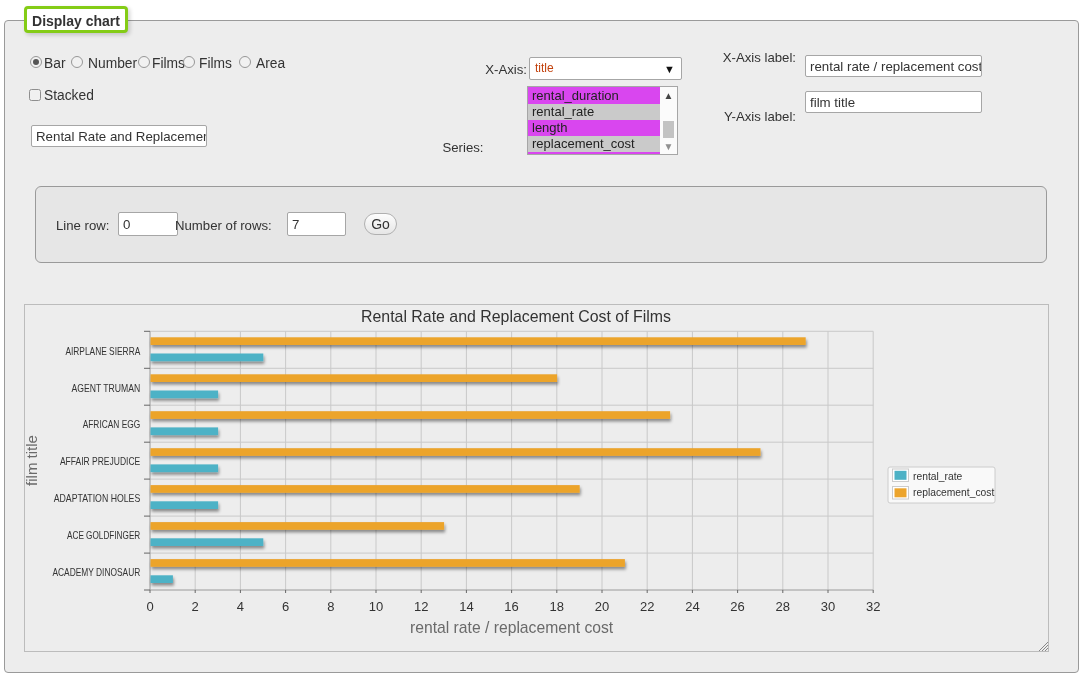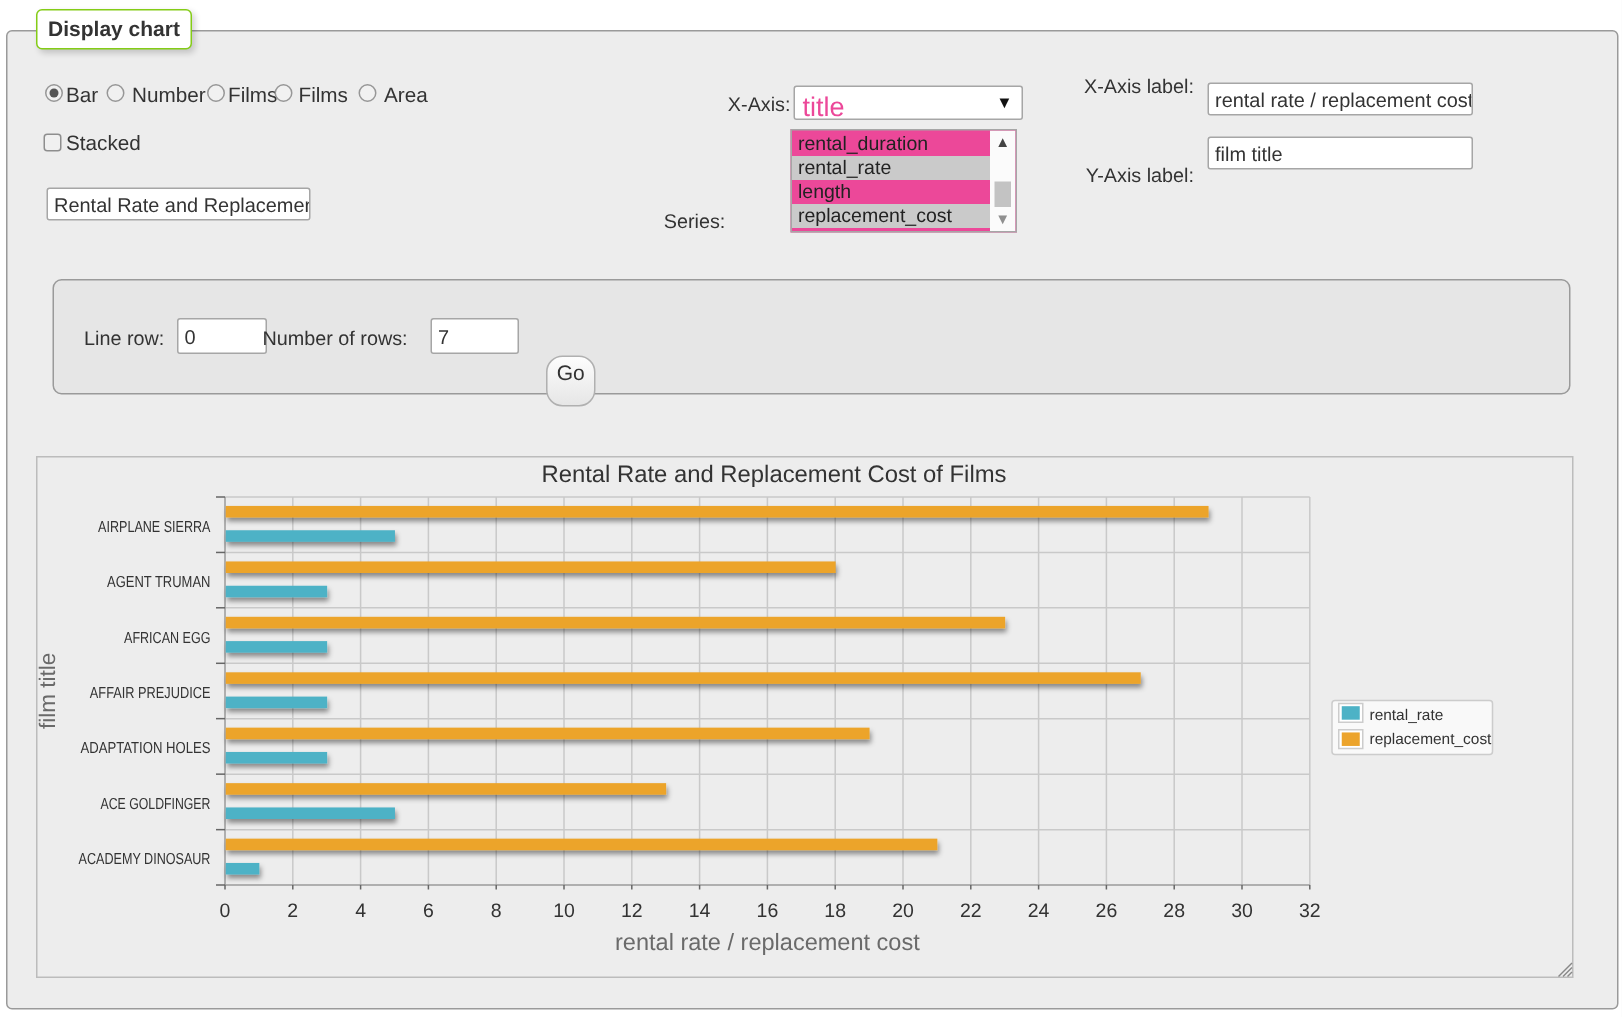--- a/index.html
+++ b/index.html
@@ -1,20 +1,20 @@
 <!DOCTYPE html>
 <html><head>
 <meta charset="utf-8">
 <style>
   html,body{margin:0;padding:0;background:#fff;}
   body{font-family:"Liberation Sans",sans-serif;}
   #page{position:relative;width:1081px;height:681px;overflow:hidden;background:#fff;}
   .abs{position:absolute;}
   #fieldset{left:4px;top:20px;width:1075px;height:653px;background:#ededed;border:1px solid #9a9a9a;border-radius:4px;box-sizing:border-box;}
-  #legendbox{left:24px;top:6px;width:104px;height:27px;background:#fff;border:1px solid #84cc16;border-radius:4px;box-sizing:border-box;box-shadow:2px 2px 4px rgba(0,0,0,0.18);line-height:25px;text-align:center;font-size:14px;font-weight:bold;color:#333;}
+  #legendbox{left:24px;top:6px;width:104px;height:27px;background:#fff;border:3px solid #84cc16;border-radius:4px;box-sizing:border-box;box-shadow:2px 2px 4px rgba(0,0,0,0.18);line-height:25px;text-align:center;font-size:14px;font-weight:bold;color:#333;}
   .lbl{font-size:13.2px;color:#333;}
   .rb{font-size:13.8px;}
   .rlbl{position:absolute;text-align:right;}
   input.txt{position:absolute;border:1px solid #a6a6a6;border-radius:2px;background:#fff;font-family:"Liberation Sans",sans-serif;font-size:13.3px;color:#333;padding:0 0 0 4px;margin:0;box-sizing:border-box;outline:none;}
   .radio{position:absolute;width:12px;height:12px;border:1px solid #979797;border-radius:50%;background:#f1f1f1;box-sizing:border-box;}
   .radio.checked::after{content:"";position:absolute;left:2px;top:2px;width:6px;height:6px;border-radius:50%;background:#555;}
   .checkbox{position:absolute;width:12px;height:12px;border:1px solid #8e8e8e;border-radius:2.5px;background:#f0f0f0;box-sizing:border-box;}
 </style>
 </head>
 <body>
@@ -33,26 +33,26 @@
   <div class="radio" style="left:238.8px;top:56px;"></div>
   <span class="abs lbl rb" style="left:256px;top:56px;">Area</span>
 
   <div class="checkbox" style="left:28.5px;top:88.5px;"></div>
   <span class="abs lbl rb" style="left:44px;top:88px;">Stacked</span>
 
   <input class="txt" style="left: 31px; top: 125px; width: 176px; height: 22px;" value="Rental Rate and Replacement Cost of Films">
 
   <span class="abs lbl rlbl" style="left:400px;top:62px;width:127px;">X-Axis:</span>
   <div class="abs" style="left:529px;top:57px;width:153px;height:23px;background:#fff;border:1px solid #a6a6a6;border-radius:2px;box-sizing:border-box;">
-    <span style="position:absolute;left:5px;top:3px;font-size:18px;color:#ec4899;">title</span>
+    <span style="position:absolute;left:5px;top:3px;font-size:12px;color:#c2410c;">title</span>
     <span style="position:absolute;right:6px;top:5px;font-size:11px;color:#111;">▼</span>
   </div>
 
   <span class="abs lbl rlbl" style="left:400px;top:140px;width:126px;text-align:center;">Series:</span>
-  <div class="abs" style="left:527px;top:86px;width:151px;height:69px;background:#ec4899;border:1px solid #a6a6a6;box-sizing:border-box;overflow:hidden;">
+  <div class="abs" style="left:527px;top:86px;width:151px;height:69px;background:#d946ef;border:1px solid #a6a6a6;box-sizing:border-box;overflow:hidden;">
     <div style="position:absolute;left:0;top:0.5px;right:17px;font-size:13px;color:#222;">
       <div style="height:16.2px;line-height:15.8px;padding-left:4px;">rental_duration</div>
       <div style="height:16.2px;line-height:16.4px;padding-left:4px;background:#cacaca;">rental_rate</div>
       <div style="height:16.2px;line-height:16.6px;padding-left:4px;">length</div>
       <div style="height:16.2px;line-height:16.8px;padding-left:4px;background:#cacaca;">replacement_cost</div>
     </div>
     <div style="position:absolute;right:0;top:0;width:17px;height:67px;background:#fbfbfb;">
       <div style="position:absolute;top:3px;width:17px;text-align:center;font-size:10px;color:#444;">▲</div>
       <div style="position:absolute;top:34px;left:3px;width:11px;height:17px;background:#c3c3c3;"></div>
       <div style="position:absolute;bottom:2px;width:17px;text-align:center;font-size:10px;color:#909090;">▼</div>
@@ -62,21 +62,21 @@
   <span class="abs lbl rlbl" style="left:672px;top:50px;width:124px;">X-Axis label:</span>
   <input class="txt" style="left: 805px; top: 55px; width: 177px; height: 22px;" value="rental rate / replacement cost">
   <span class="abs lbl rlbl" style="left:672px;top:109px;width:124px;">Y-Axis label:</span>
   <input class="txt" style="left: 805px; top: 91px; width: 177px; height: 22px;" value="film title">
 
   <div class="abs" style="left:35px;top:186px;width:1012px;height:77px;background:#e6e6e6;border:1px solid #9a9a9a;border-radius:6px;box-sizing:border-box;"></div>
   <span class="abs lbl" style="left:56px;top:218px;">Line row:</span>
   <input class="txt" style="left: 118px; top: 212px; width: 60px; height: 24px;" value="0">
   <span class="abs lbl" style="left:175px;top:218px;">Number of rows:</span>
   <input class="txt" style="left: 287px; top: 212px; width: 59px; height: 24px;" value="7">
-  <div class="abs" style="left:364px;top:213px;width:33px;height:34px;background:linear-gradient(#fdfdfd,#e6e6e6);border:1px solid #b0b0b0;border-radius:11px;box-sizing:border-box;text-align:center;line-height:20px;font-size:14px;color:#333;margin-top:24px;">Go</div>
+  <div class="abs" style="left:364px;top:213px;width:33px;height:22px;background:linear-gradient(#fdfdfd,#e6e6e6);border:1px solid #b0b0b0;border-radius:11px;box-sizing:border-box;text-align:center;line-height:20px;font-size:14px;color:#333;">Go</div>
 
   <div class="abs" style="left:24px;top:304px;width:1025px;height:348px;border:1px solid #bcbcbc;background:#ededed;box-sizing:border-box;"></div>
   <svg class="abs" style="left:24px;top:304px;" width="1025" height="348" viewBox="0 0 1025 348">
     <defs>
       <filter id="barsh" x="-30%" y="-80%" width="160%" height="300%">
         <feDropShadow dx="1" dy="2.6" stdDeviation="1.8" flood-color="#000" flood-opacity="0.42"></feDropShadow>
       </filter>
     </defs>
     <g id="chart">
     <text x="492" y="17.6" text-anchor="middle" font-size="15.9" fill="#333" font-family="Liberation Sans, sans-serif">Rental Rate and Replacement Cost of Films</text>

